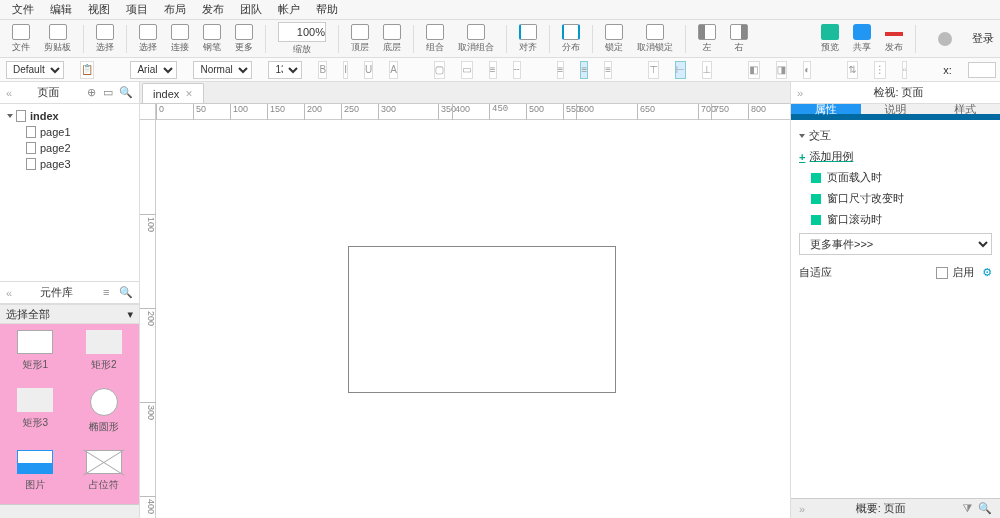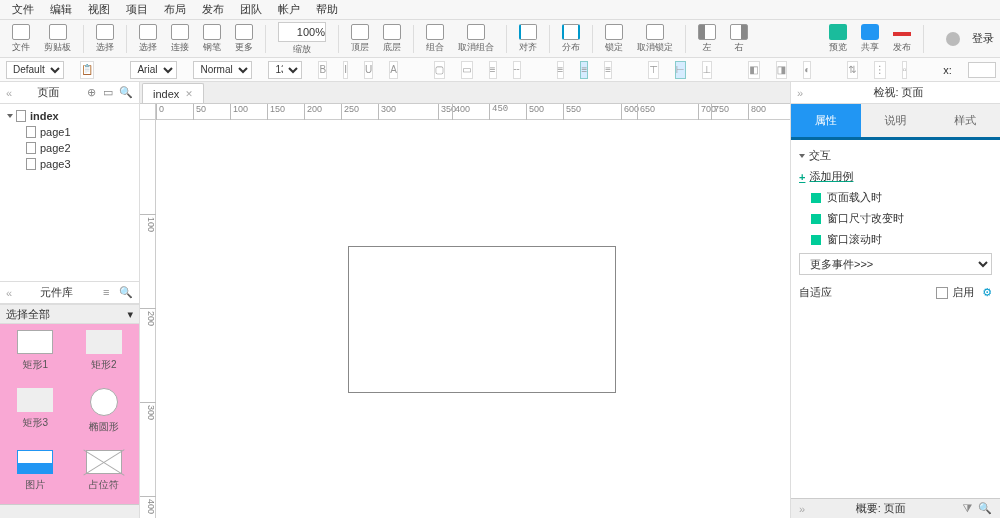--- a/index.html
+++ b/index.html
@@ -14,21 +14,21 @@
 .toolbar{display:flex;align-items:center;height:38px;background:#f7f7f7;border-bottom:1px solid #ddd;padding:0 6px;gap:2px}
 .tb-group{display:flex;flex-direction:column;align-items:center;justify-content:center;padding:0 6px;height:36px}
 .tb-ico{width:18px;height:16px;border:1px solid #999;border-radius:2px;background:#fff}
 .tb-lbl{font-size:9px;color:#666;margin-top:1px}
 .tb-sep{width:1px;height:28px;background:#ddd;margin:0 4px}
 .zoom{width:48px;height:20px;border:1px solid #ccc;background:#fff;text-align:right;font-size:11px}
 .tb-spacer{flex:1}
 .tb-play{width:18px;height:16px;background:#1abc9c;border-radius:2px}
 .tb-cloud{width:18px;height:16px;background:#2196f3;border-radius:3px}
 .tb-pub{width:18px;height:4px;background:#d33;margin-top:8px}
-.login{display:flex;align-items:center;color:#888;margin-left:16px;gap:12px}
+.login{display:flex;align-items:center;color:#888;margin-left:16px;gap:20px}
 .login-ico{width:14px;height:14px;border-radius:50%;background:#bbb}
 
 
 .formatbar{display:flex;align-items:center;height:24px;background:#fbfbfb;border-bottom:1px solid #ddd;padding:0 6px;gap:16px}
 .fb-sel{height:18px;border:1px solid #ccc;background:#fff;font-size:10px;padding:0 2px}
 .fb-btn{width:18px;height:18px;border:1px solid #ddd;background:#fff;display:flex;align-items:center;justify-content:center;font-size:10px;color:#999}
 .fb-btn.active{background:#d6ecff;border-color:#8cc}
 .fb-sep{width:1px;height:16px;background:#ddd;margin:0 2px}
 .fb-inp{width:28px;height:16px;border:1px solid #ccc;background:#fff;font-size:10px}
 
@@ -69,21 +69,21 @@
 .ruler-h{position:absolute;left:16px;right:0;top:0;height:16px;background:#fff;border-bottom:1px solid #ccc}
 .tick-h{position:absolute;top:0;height:16px;border-left:1px solid #bbb;font-size:9px;color:#888;padding-left:2px}
 .ruler-v{position:absolute;left:0;top:16px;bottom:0;width:16px;background:#fff;border-right:1px solid #ccc}
 .tick-v{position:absolute;left:0;width:16px;border-top:1px solid #bbb;font-size:9px;color:#888;writing-mode:vertical-rl;padding-top:2px}
 .corner{position:absolute;left:0;top:0;width:16px;height:16px;background:#fff;border-right:1px solid #ccc;border-bottom:1px solid #ccc}
 .canvas{position:absolute;left:16px;top:16px;right:0;bottom:0;background:#fff}
 .rect{position:absolute;border:1px solid #888;background:#fff}
 
 
 .rightcol{width:210px;display:flex;flex-direction:column;border-left:1px solid #ddd;background:#fff}
-.insp-tabs{display:flex;height:36px;background:#f0f0f0;border-bottom:3px solid #0369a1}
+.insp-tabs{display:flex;height:16px;background:#f0f0f0;border-bottom:6px solid #0369a1}
 .insp-tab{flex:1;display:flex;align-items:center;justify-content:center;color:#666;cursor:default}
 .insp-tab.active{background:#2196f3;color:#fff}
 .insp-body{flex:1;padding:8px;display:flex;flex-direction:column;gap:6px}
 .section-hdr{display:flex;align-items:center;gap:4px;color:#444}
 .chev{width:0;height:0;border-top:4px solid #666;border-left:3px solid transparent;border-right:3px solid transparent}
 .add-case{color:#0a8;display:flex;align-items:center;gap:4px;text-decoration:underline;cursor:pointer}
 .plus{color:#0a8;font-weight:bold}
 .evt{display:flex;align-items:center;gap:6px;padding-left:12px;color:#555}
 .evt-ico{width:10px;height:10px;background:#0c9}
 .more-evt{width:100%;height:22px;border:1px solid #ccc;background:#fff;padding:0 6px;font-size:11px}
@@ -355,21 +355,21 @@
             <div class="tick-h" style="left: 74px;">100</div>
             <div class="tick-h" style="left: 111px;">150</div>
             <div class="tick-h" style="left: 148px;">200</div>
             <div class="tick-h" style="left: 185px;">250</div>
             <div class="tick-h" style="left: 222px;">300</div>
             <div class="tick-h" style="left: 259px; margin-left: 23px;">350</div>
             <div class="tick-h" style="left: 296px;">400</div>
             <div class="tick-h" style="left: 333px; font-family: Liberation Mono, monospace;">450</div>
             <div class="tick-h" style="left: 370px;">500</div>
             <div class="tick-h" style="left: 407px;">550</div>
-            <div class="tick-h" style="left: 465px;">600</div>
+            <div class="tick-h" style="left: 420px;">600</div>
             <div class="tick-h" style="left: 481px;">650</div>
             <div class="tick-h" style="left: 518px; margin-left: 24px;">700</div>
             <div class="tick-h" style="left: 555px;">750</div>
             <div class="tick-h" style="left: 592px;">800</div>
           </div>
         <div class="ruler-v" id="rulerV">
             <div class="tick-v" style="top: 94px;">100</div>
             <div class="tick-v" style="top: 188px;">200</div>
             <div class="tick-v" style="top: 282px;">300</div>
             <div class="tick-v" style="top: 376px;">400</div>

